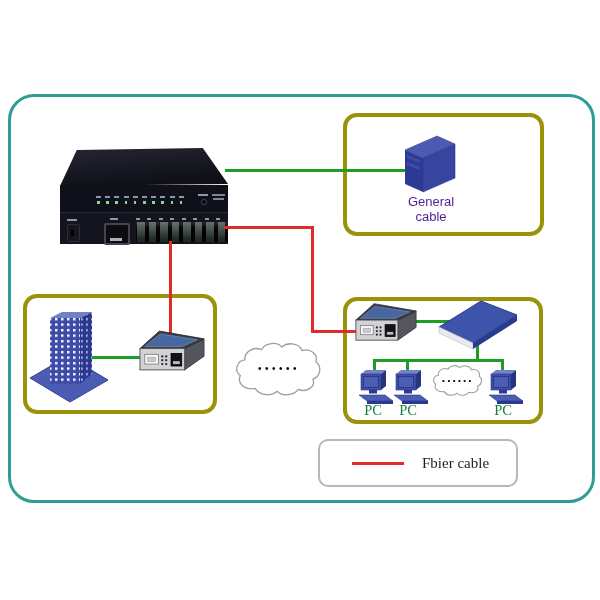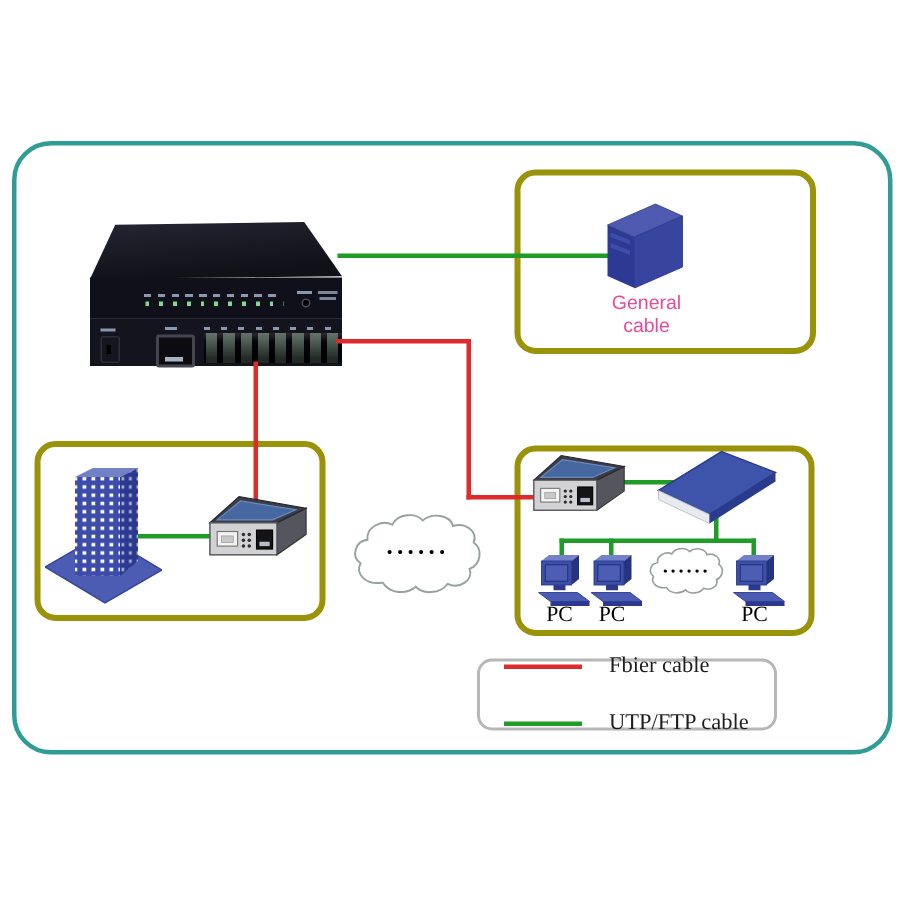--- a/index.html
+++ b/index.html
@@ -41,28 +41,28 @@
   .fs-rj45:after{content:"";position:absolute;left:4px;bottom:2px;width:12px;height:3px;background:#aab2c0;}
   .fs-rj45-label{position:absolute;left:50px;top:33px;width:8px;height:2px;background:#8c97ac;}
   .fs-sfp-labels{position:absolute;left:76px;top:33px;width:92px;height:2px;
        background:repeating-linear-gradient(90deg,#8c97ac 0 4px,transparent 4px 11.5px);}
   .fs-sfp-row{position:absolute;left:76px;top:37px;width:92px;height:20px;
        background:repeating-linear-gradient(90deg,#04040a 0 1.5px,#4c5b53 1.5px 9px,#04040a 9px 11.5px);}
   .fs-sfp-row:after{content:"";position:absolute;inset:0;
        background:linear-gradient(180deg,rgba(255,255,255,.15),transparent 30%,rgba(0,0,0,.55) 85%);}
   
   .server-label{position:absolute;left:391px;top:194px;width:80px;text-align:center;
-       font-size:13px;line-height:15px;color:#ec4899;}
+       font-size:13px;line-height:15px;color:#4c1d95;}
   .pc-label{position:absolute;width:44px;text-align:center;font-family:"Liberation Serif",serif;
-       font-size:14.5px;color:#000000;}
+       font-size:14.5px;color:#15803d;}
   .cloud-dots{position:absolute;text-align:center;color:#000;}
   
   #legend{position:absolute;left:318px;top:439px;width:200px;height:48px;background:#fff;
       border:2px solid #b7b7b7;border-radius:10px;display:flex;flex-direction:column;
-      justify-content:center;gap:23px;box-sizing:border-box;padding-left:16px;}
+      justify-content:center;gap:23px;box-sizing:border-box;padding-left:32px;}
   .legend-row{display:flex;align-items:center;}
   .legend-swatch{width:52px;height:3px;margin-right:18px;}
   .legend-label{font-family:"Liberation Serif",serif;font-size:15px;color:#1d1d1d;line-height:15px;}
 </style>
 </head>
 <body>
 
 <div id="stage">
 
   <div id="outer-frame"></div>
@@ -215,19 +215,15 @@
 
   <div class="pc-label" style="left:351px;top:402px;">PC</div>
   <div class="pc-label" style="left:386px;top:402px;">PC</div>
   <div class="pc-label" style="left:481px;top:402px;">PC</div>
 
   <div id="legend">
     <div class="legend-row">
       <div class="legend-swatch" style="background-color: rgb(224, 43, 43);"></div>
       <div class="legend-label">Fbier cable</div>
     </div>
-    <div class="legend-row">
-      <div class="legend-swatch" style="background-color: rgb(31, 156, 38);"></div>
-      <div class="legend-label">UTP/FTP cable</div>
-    </div>
   </div>
 
 </div>
 
 </body></html>

